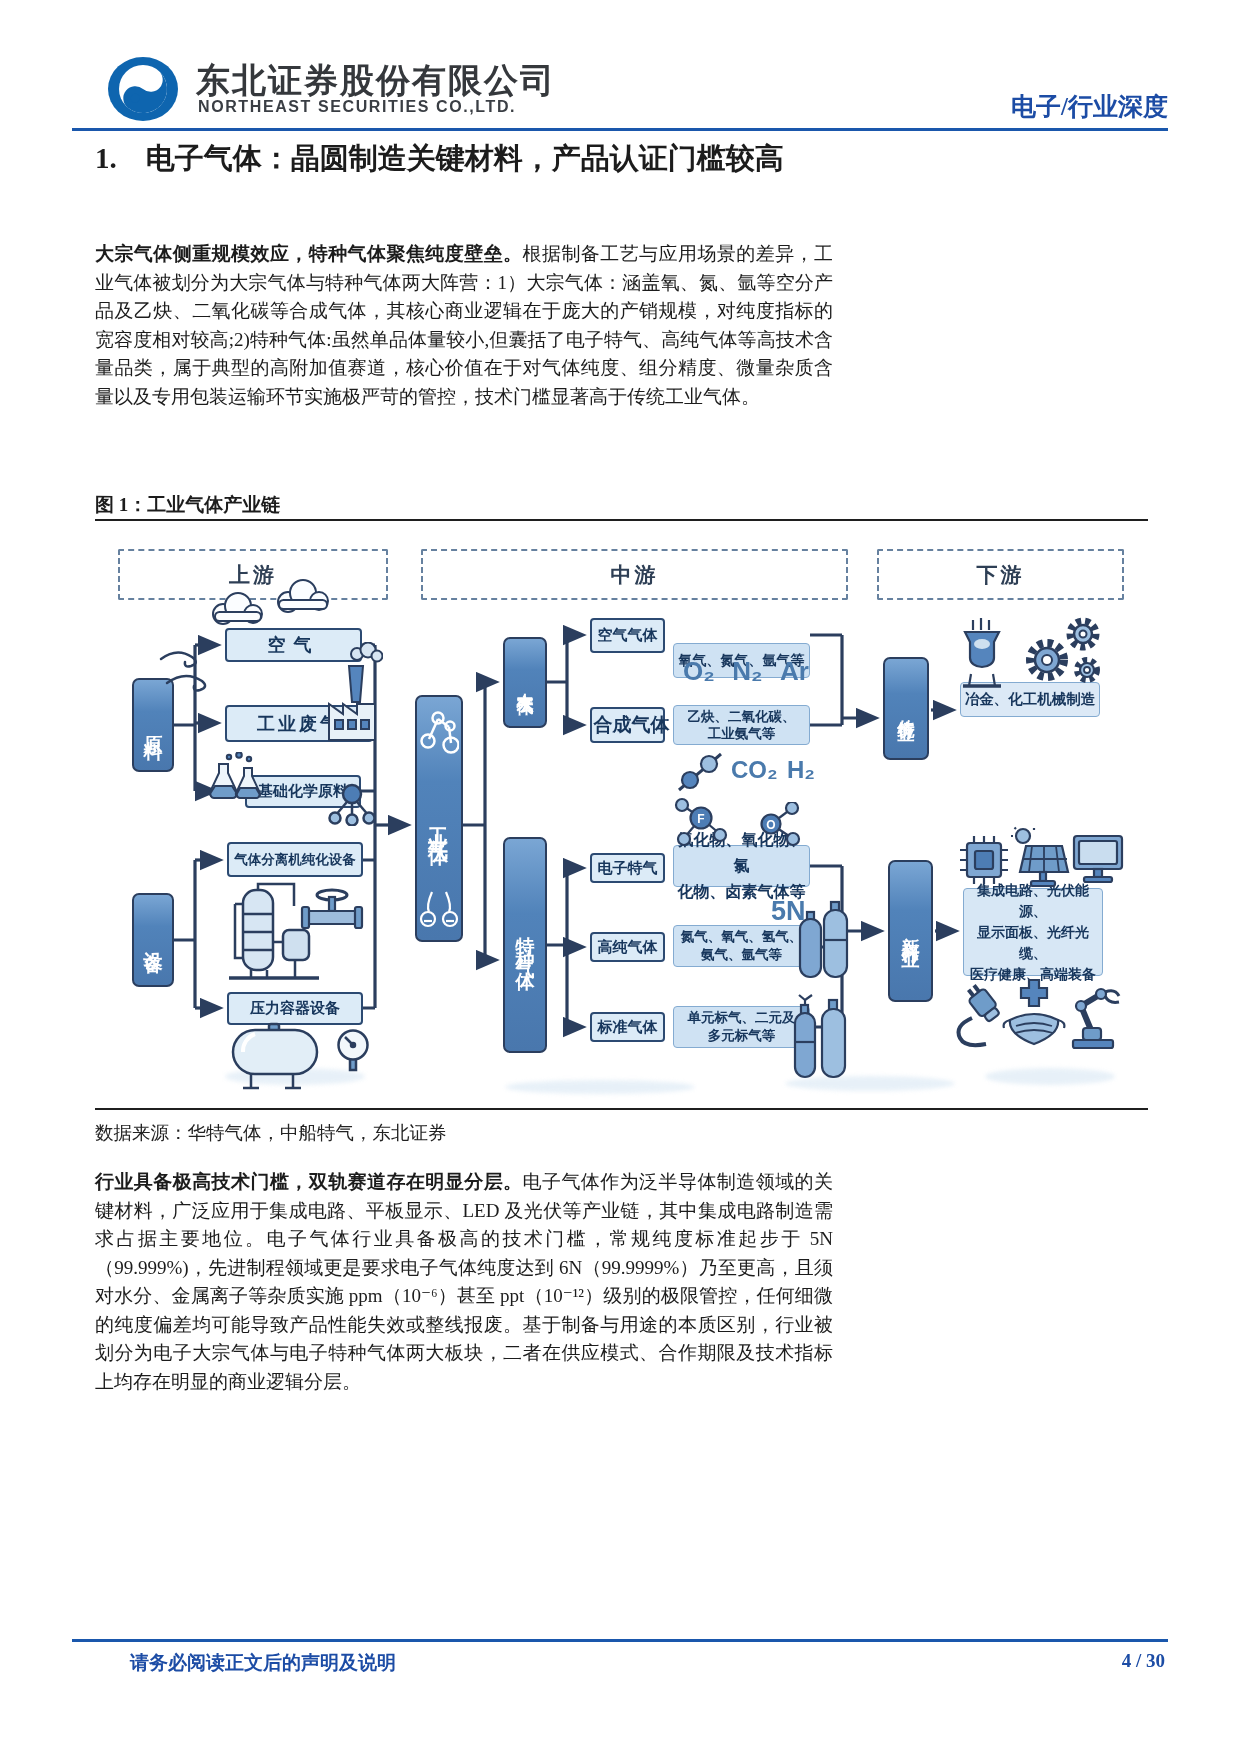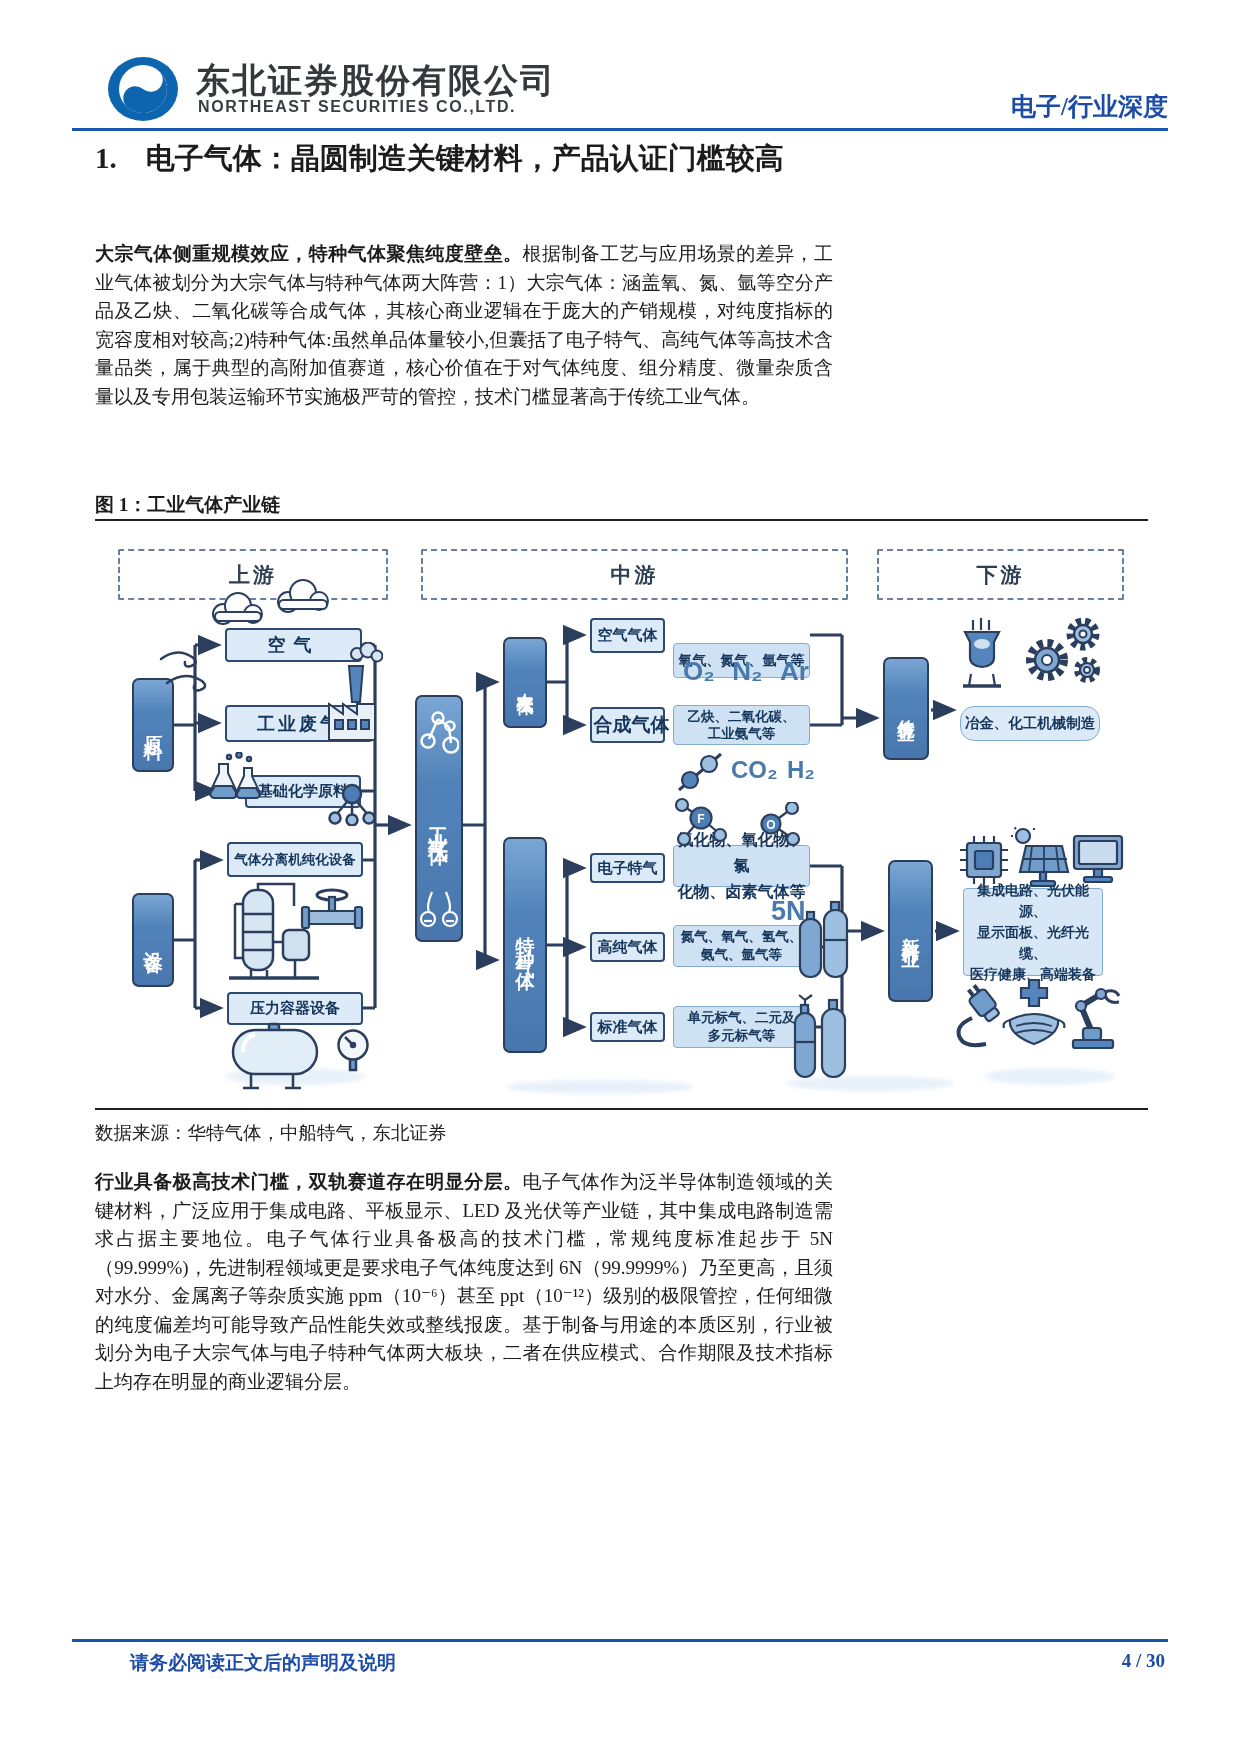--- a/index.html
+++ b/index.html
@@ -361,21 +361,21 @@
           <rect x="36" y="8" width="8" height="10" fill="#6f9cc9"></rect>
           <rect x="29" y="17" width="23" height="68" rx="11" fill="#9dbfe0"></rect>
           <line x1="2" y1="50" x2="22" y2="50"></line>
         </g>
       </svg>
     </div>
 
     <div class="abs vbar" style="left:788px;top:127px;width:46px;height:103px;">
       <span class="vtext" style="font-size:17px;letter-spacing:2px;">传统行业</span>
     </div>
-    <div class="abs dbox" style="left:865px;top:176px;width:140px;height:35px;font-size:14.5px;background:#dce9f6;border-radius:14px;">冶金、化工机械制造</div>
+    <div class="abs dbox" style="left:865px;top:152px;width:140px;height:35px;font-size:14.5px;background:#dce9f6;">冶金、化工机械制造</div>
 
     <div class="abs" style="left:858px;top:86px;">
       <svg width="60" height="78" viewBox="0 0 60 78">
         <g stroke="#2b3e5e" stroke-width="2.2">
           <path d="M20,4 v10 M28,2 v12 M36,4 v10" fill="none"></path>
           <path d="M12,16 h34 l-5,10 v16 a12,9 0 0 1 -24,0 V26 z" fill="#5585bd"></path>
           <ellipse cx="29" cy="28" rx="8" ry="5" fill="#cfe0ef" stroke="none"></ellipse>
           <path d="M10,70 h38" stroke-width="3.5"></path>
           <line x1="18" y1="58" x2="16" y2="70"></line>
             <line x1="40" y1="58" x2="42" y2="70"></line>

